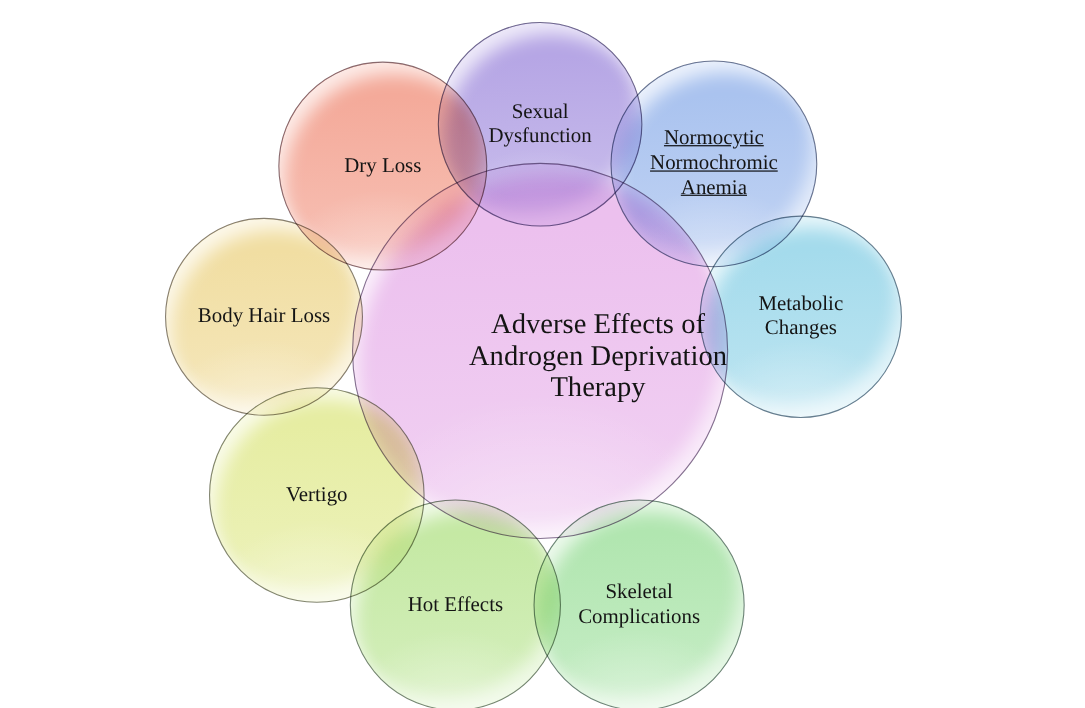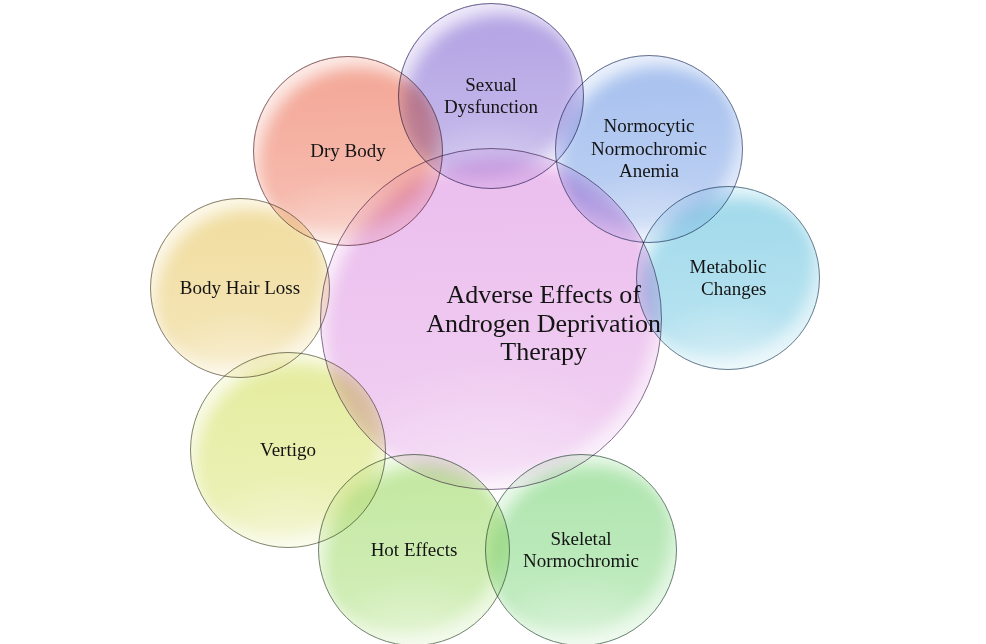--- a/index.html
+++ b/index.html
@@ -37,23 +37,23 @@
   .center-bubble{left:320px;top:148px;width:340px;height:340px;justify-content:flex-end;}
   .center-label{
     display:block;
     white-space:pre-line;
     font-size:26px;
     line-height:1.1;
     color:#141414;
     padding-top:10px;
   }
   
-  .slot-0{left:398px;top:3px;width:184px;height:184px;}    
-  .slot-1{left:555px;top:55px;width:186px;height:186px;}   
-  .slot-2{left:636px;top:186px;width:182px;height:182px;text-align:right;}  
+  .slot-0{left:398px;top:20px;width:184px;height:184px;}    
+  .slot-1{left:555px;top:55px;width:186px;height:186px;text-decoration:underline;}   
+  .slot-2{left:636px;top:196px;width:182px;height:182px;}  
   .slot-3{left:610px;top:355px;width:194px;height:194px;}  
   .slot-4{left:485px;top:454px;width:190px;height:190px;}  
   .slot-5{left:318px;top:454px;width:190px;height:190px;}  
   .slot-6{left:190px;top:352px;width:194px;height:194px;}  
   .slot-7{left:150px;top:198px;width:178px;height:178px;text-align:center;}  
   .slot-8{left:253px;top:56px;width:188px;height:188px;}   
 </style>
 </head>
 <body>
 
@@ -72,27 +72,27 @@
     <span class="bubble-label">Normocytic
 Normochromic
 Anemia</span>
   </div>
     <div class="bubble ring-bubble slot-2" style="--c: #a4dbec;">
     <span class="bubble-label">Metabolic
 Changes</span>
   </div>
     <div class="bubble ring-bubble slot-4" style="--c: #b1e6b0;">
     <span class="bubble-label">Skeletal
-Normochromic</span>
+Complications</span>
   </div>
     <div class="bubble ring-bubble slot-5" style="--c: #c5e9a4;">
     <span class="bubble-label">Hot Effects</span>
   </div>
     <div class="bubble ring-bubble slot-6" style="--c: #e6eda2;">
     <span class="bubble-label">Vertigo</span>
   </div>
     <div class="bubble ring-bubble slot-7" style="--c: #f1dea2;">
     <span class="bubble-label">Body Hair Loss</span>
   </div>
     <div class="bubble ring-bubble slot-8" style="--c: #f4aa9a;">
-    <span class="bubble-label">Dry Body</span>
+    <span class="bubble-label">Dry Loss</span>
   </div>
   </div>
 
 </body></html>

